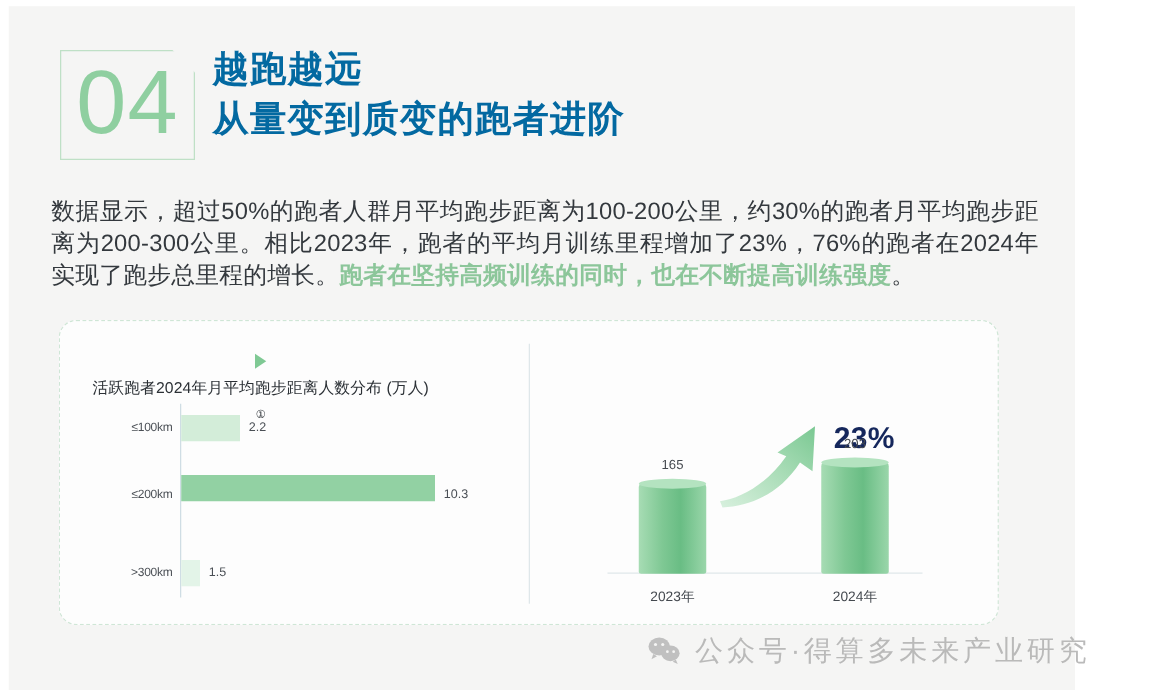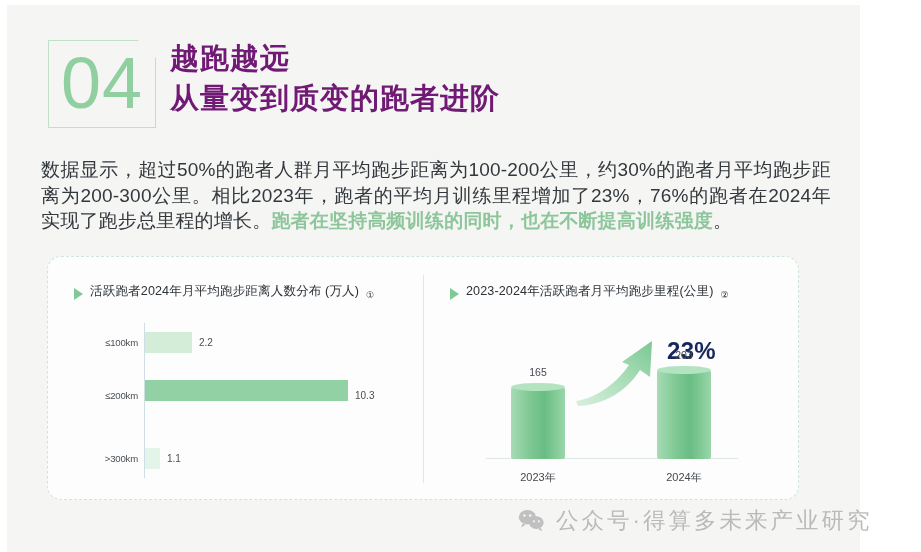--- a/index.html
+++ b/index.html
@@ -69,24 +69,24 @@
 
   .title-block {
     position: absolute;
     left: 122px;
     top: 0px;
   }
   .title-line {
     font-size: 29px;
     line-height: 40px;
     font-weight: 700;
-    color: #701a75;
+    color: #0369a1;
     letter-spacing: 1px;
     white-space: nowrap;
-    font-family: Liberation Sans, sans-serif;
+    font-family: Liberation Mono, monospace;
   }
 
   
   .para {
     position: absolute;
     left: 41px;
     top: 157px;
     width: 790px;
     font-size: 19px;
     line-height: 25.5px;
@@ -126,23 +126,24 @@
     height: 244px;
   }
   .panel-left  { left: 0px;   width: 375px; }
   .panel-right { left: 376px; width: 375px; }
 
   .panel-title {
     position: absolute;
     top: 26px;
     left: 26px;
     display: flex;
-    align-items: flex-end;
+    align-items: center;
     gap: 7px;
     white-space: nowrap;
+    flex-direction: column;
   }
   .tri-icon {
     width: 0; height: 0;
     border-left: 9px solid #7fc994;
     border-top: 6px solid transparent;
     border-bottom: 6px solid transparent;
     flex: none;
   }
   .panel-title .pt-text {
     font-size: 12.6px;
@@ -334,31 +335,26 @@
         <div class="hbar-row" style="top:38.75px;align-items:flex-end;">
           <span class="hbar-label">≤200km</span>
           <span class="hbar-bar" style="width:203px;background:#92d1a3;"></span>
           <span class="hbar-val">10.3</span>
         </div>
 
 
         <div class="hbar-row" style="top:116.25px;">
           <span class="hbar-label">&gt;300km</span>
           <span class="hbar-bar" style="width:15px;background:#e3f4e8;"></span>
-          <span class="hbar-val">1.1</span>
+          <span class="hbar-val">1.5</span>
         </div>
       </div>
     </div>
 
     <div class="panel panel-right">
-      <div class="panel-title">
-        <span class="tri-icon"></span>
-        <span class="pt-text">2023-2024年活跃跑者月平均跑步里程(公里)</span>
-        <span class="sup">②</span>
-      </div>
 
       <div class="col-chart">
         <div class="col-baseline"></div>
 
         <div class="arrow-wrap">
           <svg width="100" height="72" viewBox="0 0 100 72" xmlns="http://www.w3.org/2000/svg">
             <defs>
               <linearGradient id="arrGrad" x1="0" y1="1" x2="1" y2="0">
                 <stop offset="0%" stop-color="#d8f0de"></stop>
                 <stop offset="55%" stop-color="#a8dcb6"></stop>

